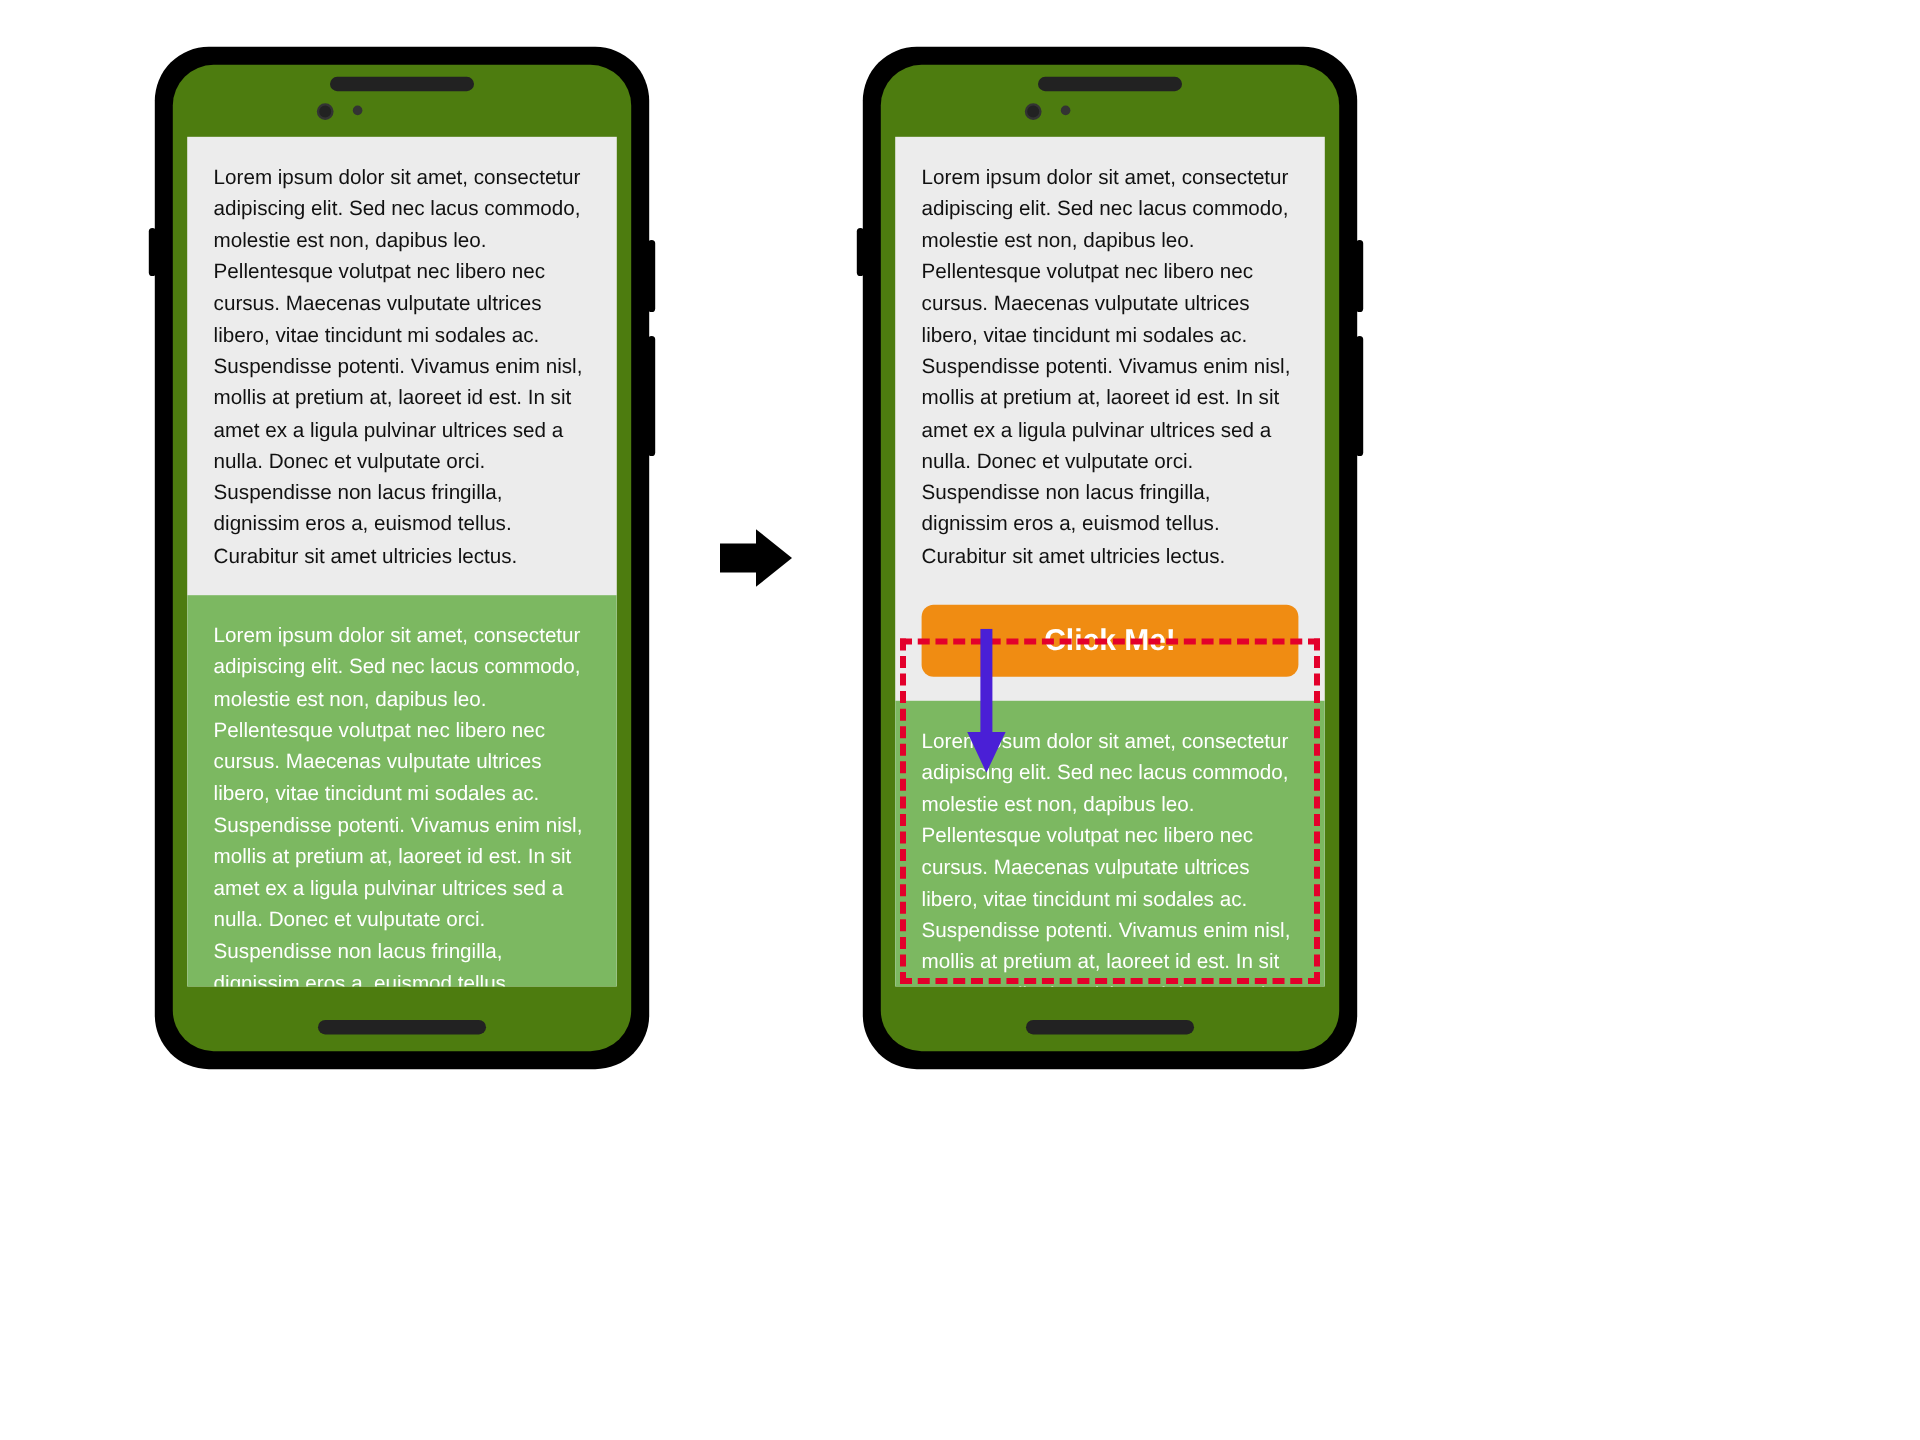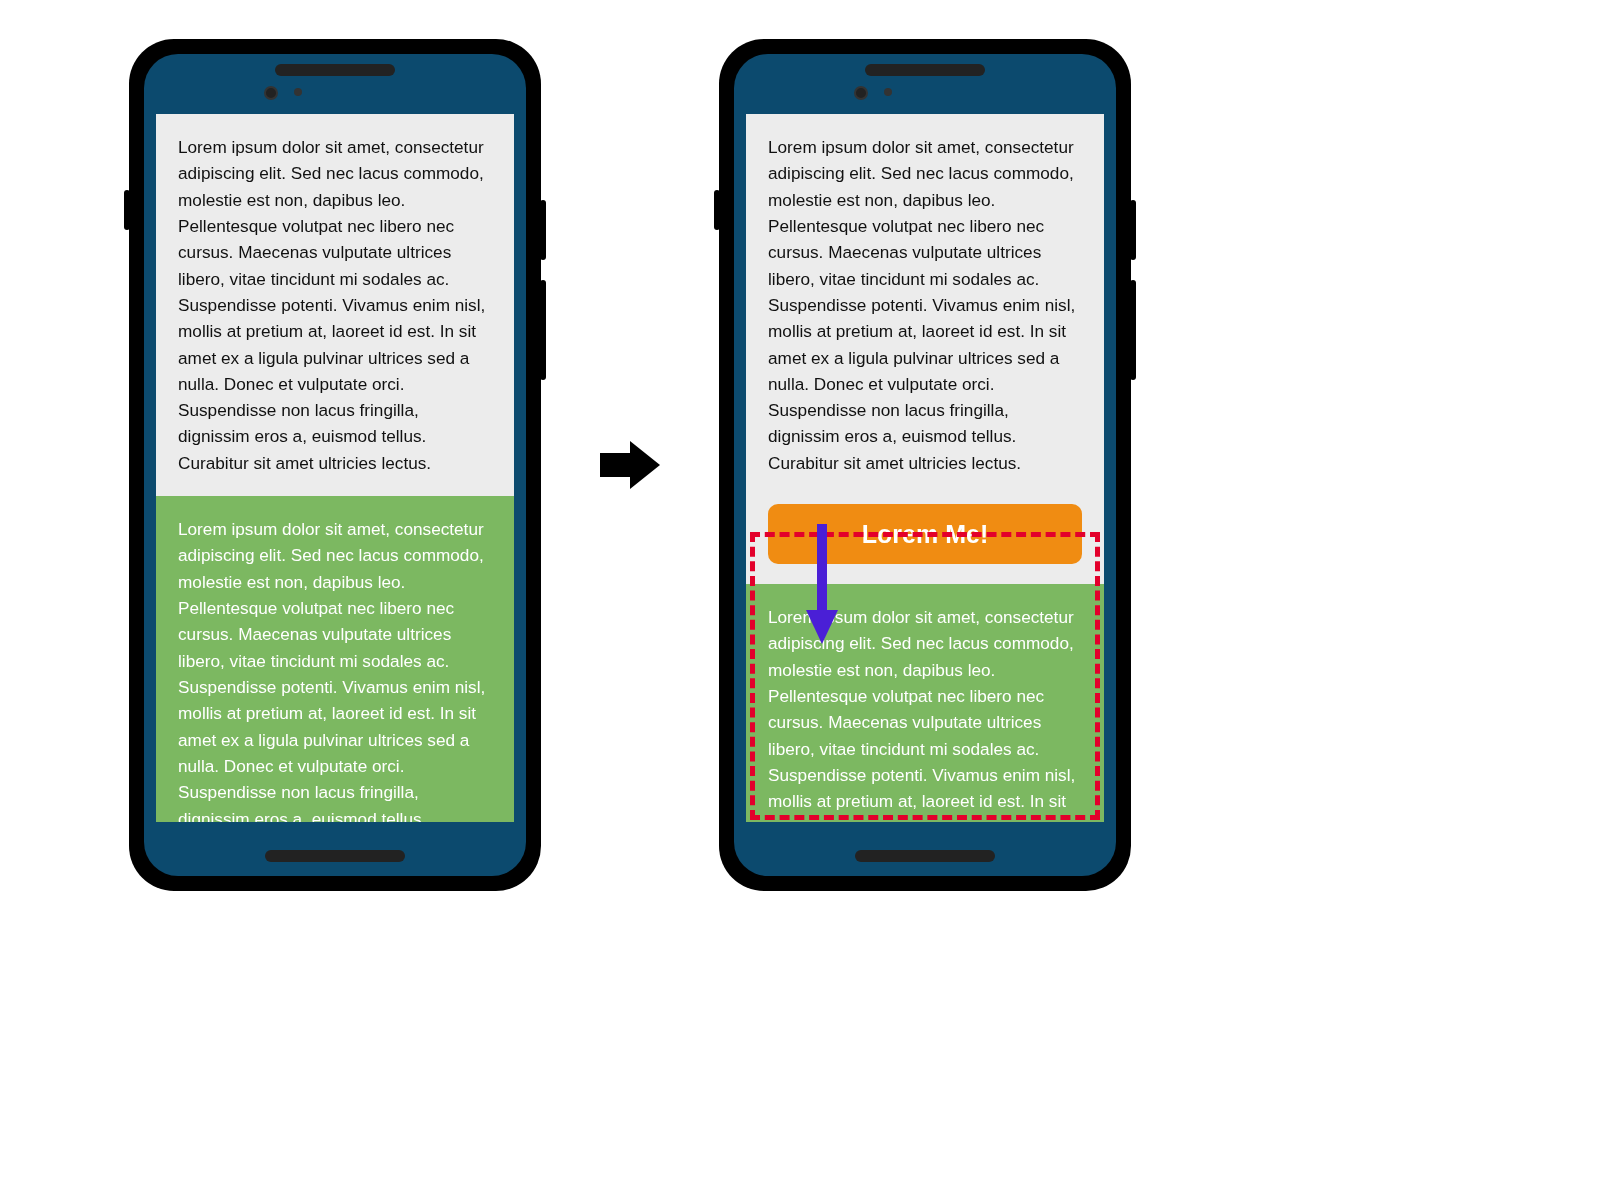--- a/index.html
+++ b/index.html
@@ -23,21 +23,21 @@
     height: 850px;
     background: #000;
     border-radius: 44px;
     position: relative;
     padding: 14px;
     box-shadow: 0 0 0 1px #000;
   }
   .phone-inner {
     width: 100%;
     height: 100%;
-    background: #0c4a6e;
+    background: #4d7c0f;
     border-radius: 34px;
     position: relative;
     overflow: hidden;
     text-decoration: underline;
   }
   .earpiece {
     position: absolute;
     top: 10px;
     left: 50%;
     transform: translateX(-50%);
@@ -169,21 +169,21 @@
     <span class="side-btn side-right-2"></span>
     <span class="side-btn side-left-1"></span>
     <div class="phone-inner">
       <span class="earpiece"></span>
       <span class="sensor1"></span>
       <span class="sensor2"></span>
       <div class="screen" style="position:absolute;">
         <div class="content-block" style="padding-bottom:12px;">Lorem ipsum dolor sit amet, consectetur adipiscing elit. Sed nec lacus commodo, molestie est non, dapibus leo. Pellentesque volutpat nec libero nec cursus. Maecenas vulputate ultrices libero, vitae tincidunt mi sodales ac. Suspendisse potenti. Vivamus enim nisl, mollis at pretium at, laoreet id est. In sit amet ex a ligula pulvinar ultrices sed a nulla. Donec et vulputate orci. Suspendisse non lacus fringilla, dignissim eros a, euismod tellus. Curabitur sit amet ultricies lectus.</div>
         <div class="button-zone">
           <div class="cta">
-            <span>Lorem Me!</span>
+            <span>Click Me!</span>
           </div>
         </div>
         <div class="content-block green-block" style="padding-bottom:100px;">Lorem ipsum dolor sit amet, consectetur adipiscing elit. Sed nec lacus commodo, molestie est non, dapibus leo. Pellentesque volutpat nec libero nec cursus. Maecenas vulputate ultrices libero, vitae tincidunt mi sodales ac. Suspendisse potenti. Vivamus enim nisl, mollis at pretium at, laoreet id est. In sit amet ex a ligula pulvinar ultrices seed.</div>
 
         <div class="dashed-box" style="left:4px; right:4px; top:418px; bottom:2px;"></div>
 
         <svg class="down-arrow-svg" style="left:56px; top:410px; width:40px; height:120px;" viewBox="0 0 40 120">
           <line x1="20" y1="0" x2="20" y2="90" stroke="#4a1fd6" stroke-width="10"></line>
           <polygon points="4,86 36,86 20,120" fill="#4a1fd6"></polygon>
         </svg>

